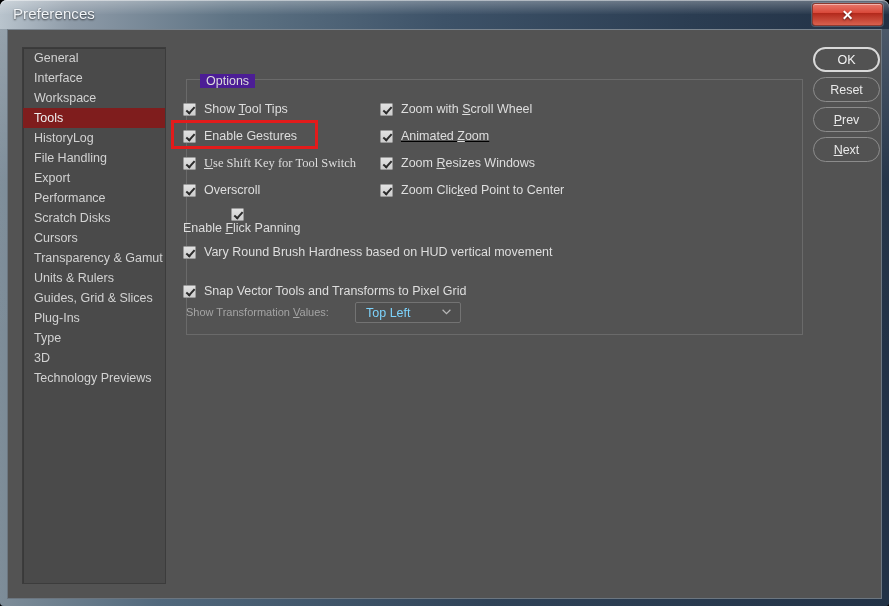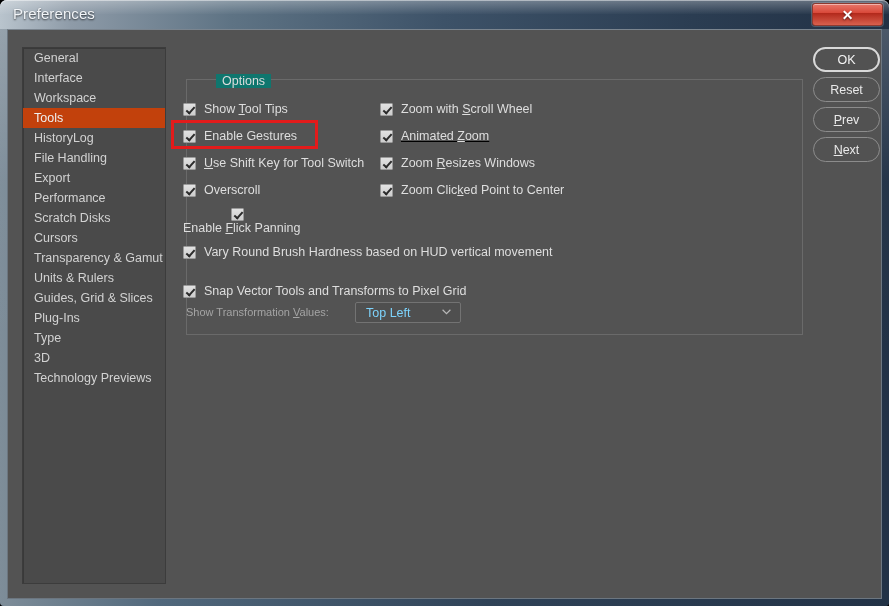--- a/index.html
+++ b/index.html
@@ -105,37 +105,37 @@
   .side-item {
     height: 20px;
     line-height: 20px;
     padding-left: 11px;
     font-size: 12.5px;
     color: #d2d2d2;
     white-space: nowrap;
     cursor: default;
   }
   .side-item.selected {
-    background: #c2410c;
+    background: #7f1d1d;
     color: #efefef;
   }
 
   
   .groupbox {
     position: absolute;
     left: 178px; top: 49px;
     width: 617px; height: 256px;
     box-sizing: border-box;
     border: 1px solid #6a6a6a;
   }
   .groupbox-title {
     position: absolute;
-    left: 208px; top: 44px;
+    left: 192px; top: 44px;
     padding: 0 6px;
-    background: #0f766e;
+    background: #4c1d95;
     font-size: 12.5px;
     color: #dcdcdc;
   }
 
   
   .cb-row {
     position: absolute;
     display: flex;
     align-items: center;
     height: 18px;
@@ -300,21 +300,21 @@
 
     <div class="annot"></div>
   <div class="cb-row" style="left: 175px; top: 70px;">
         <span class="cb-box"></span>
         <span class="cb-label">Show <u>T</u>ool Tips</span>
       </div>
       <div class="cb-row" style="left: 175px; top: 97px;">
         <span class="cb-box"></span>
         <span class="cb-label">Enable Gestures</span>
       </div>
-      <div class="cb-row" style="left: 175px; top: 124px;">
+      <div class="cb-row" style="left: 175px; top: 124px; font-family: Liberation Serif, serif;">
         <span class="cb-box"></span>
         <span class="cb-label"><u>U</u>se Shift Key for Tool Switch</span>
       </div>
       <div class="cb-row" style="left: 175px; top: 151px;">
         <span class="cb-box"></span>
         <span class="cb-label">Overscroll</span>
       </div>
       <div class="cb-row" style="left: 175px; top: 178px; flex-direction: column;">
         <span class="cb-box"></span>
         <span class="cb-label">Enable <u>F</u>lick Panning</span>

